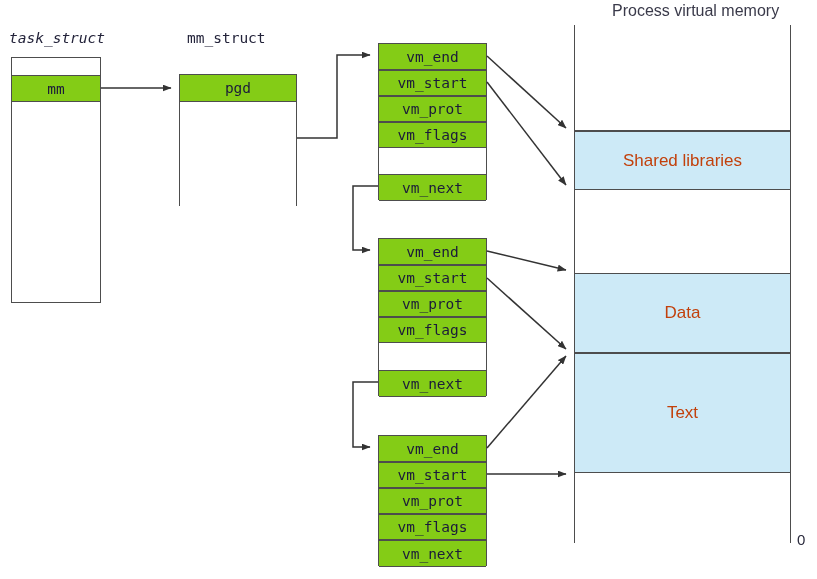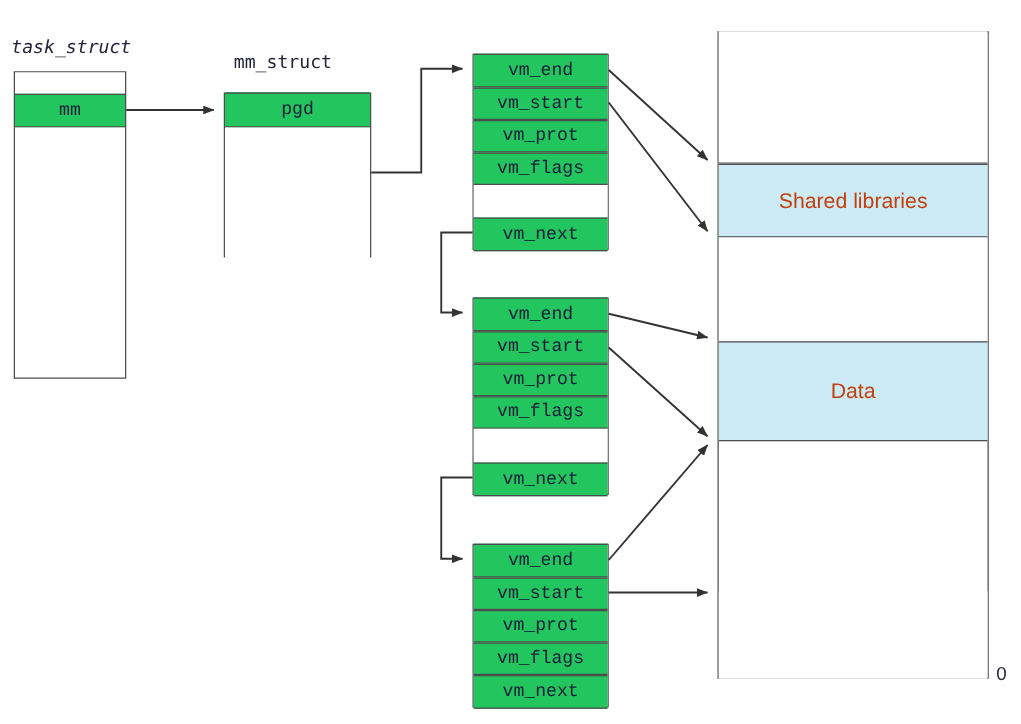--- a/index.html
+++ b/index.html
@@ -12,43 +12,44 @@
   
   .heading{position:absolute;font-size:14.5px;letter-spacing:0px;
            color:#23233a;white-space:nowrap;}
   .heading.sans{font-family:"Liberation Sans",sans-serif;font-size:16px;color:#3a3a4a;}
 
   
   .box{position:absolute;border:1.4px solid #4d4d4d;box-sizing:border-box;background:#fff;}
   .row{position:absolute;left:0;right:0;box-sizing:border-box;
        display:flex;align-items:center;justify-content:center;
        font-size:14.5px;color:#1b1b3a;white-space:nowrap;}
-  .row.fill{background:#22c55e;border-top:1.3px solid #4d4d4d;border-bottom:1.3px solid #4d4d4d;font-family:Liberation Mono, monospace;}
+  .row.fill{background:#84cc16;border-top:1.3px solid #4d4d4d;border-bottom:1.3px solid #4d4d4d;}
   .row.blank{background:#ffffff;}
 
   
   .memcol{position:absolute;border:1.5px solid #4d4d4d;box-sizing:border-box;background:#fff;}
   .band{position:absolute;left:0;right:0;box-sizing:border-box;
         display:flex;align-items:center;justify-content:center;
         font-size:17px;color:#c2410c;background:#cdeaf7;
         border-top:1.5px solid #4d4d4d;border-bottom:1.5px solid #4d4d4d;}
   .zerolabel{position:absolute;font-size:15px;color:#2b2b3d;}
 
   svg.wires{position:absolute;left:0;top:0;width:817px;height:579px;overflow:visible;}
 </style>
 </head>
 <body>
 
 <div id="stage">
 
   <div class="heading mono" style="left:9px;top:30px;font-style:italic;">task_struct</div>
 
-  <div class="heading mono" style="left:187px;top:42px;">mm_struct</div>
+  <div class="heading mono" style="left:187px;top:30px;">mm_struct</div>
 
 
+  <div class="heading sans" style="left:612px;top:2px;">Process virtual memory</div>
 
   <div class="box" style="left:11px;top:57px;width:90px;height:246px;">
     <div class="row blank" style="top:0px;height:17px;"></div>
     <div class="row fill mono" style="top:17px;height:27px;">mm</div>
     <div class="row blank" style="top:44px;height:144px;"></div>
   </div>
 
   <div class="box" style="left:179px;top:74px;width:118px;height:132px;">
     <div class="row fill mono" style="top:-1px;height:28px;">pgd</div>
     <div class="row blank" style="top:27px;height:23px;"></div>
@@ -80,20 +81,21 @@
     <div class="row fill mono" style="top:52px;height:26px;">vm_prot</div>
     <div class="row fill mono" style="top:78px;height:26px;">vm_flags</div>
     <div class="row fill mono" style="top:104px;height:27px;">vm_next</div>
   </div>
 
   <div class="memcol" style="left:574px;top:25px;width:217px;height:518px;">
     <div class="band" style="top:-1px;height:106px;background:#ffffff;border-top:none;"></div>
     <div class="band" style="top:105px;height:59px;">Shared libraries</div>
     <div class="band" style="top:164px;height:83px;background:#ffffff;border-top:none;border-bottom:none;"></div>
     <div class="band" style="top:247px;height:80px;">Data</div>
+    <div class="band" style="top:327px;height:120px;">Text</div>
     <div class="band" style="top:447px;height:70px;background:#ffffff;border-top:none;border-bottom:none;"></div>
   </div>
 
   <div class="zerolabel" style="left:797px;top:531px;">0</div>
 
   <svg class="wires" viewBox="0 0 817 579" xmlns="http://www.w3.org/2000/svg">
     <defs>
       <marker id="ah" markerWidth="9" markerHeight="7" refX="8.4" refY="3.5" orient="auto" markerUnits="userSpaceOnUse">
         <path d="M0,0 L9,3.5 L0,7 z" fill="#333333"></path>
       </marker>

